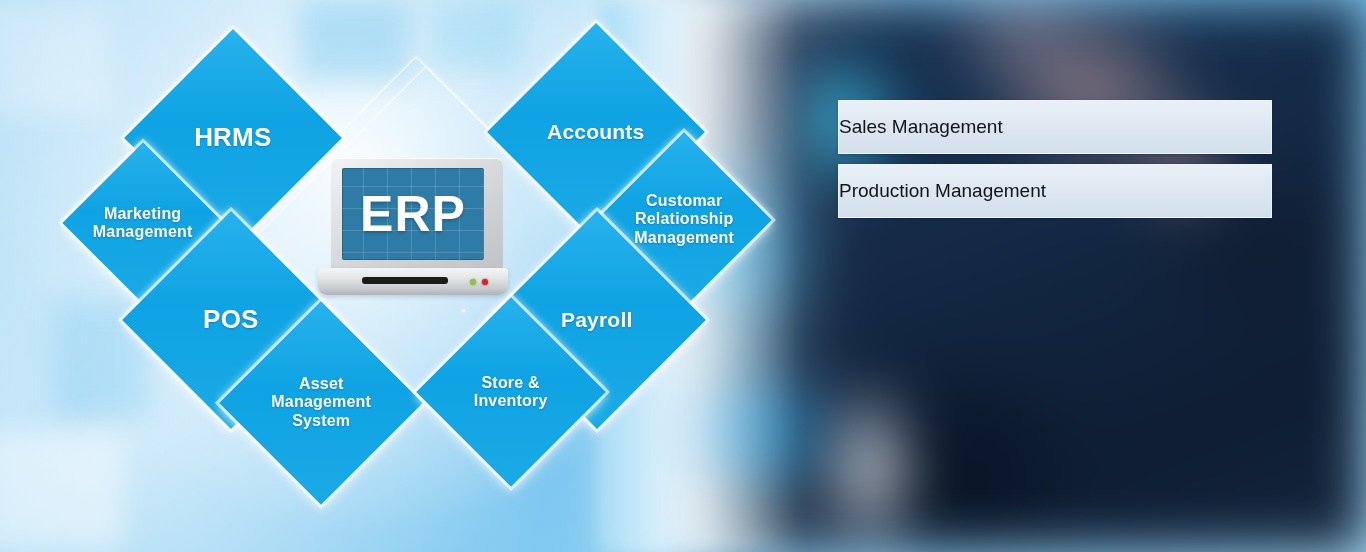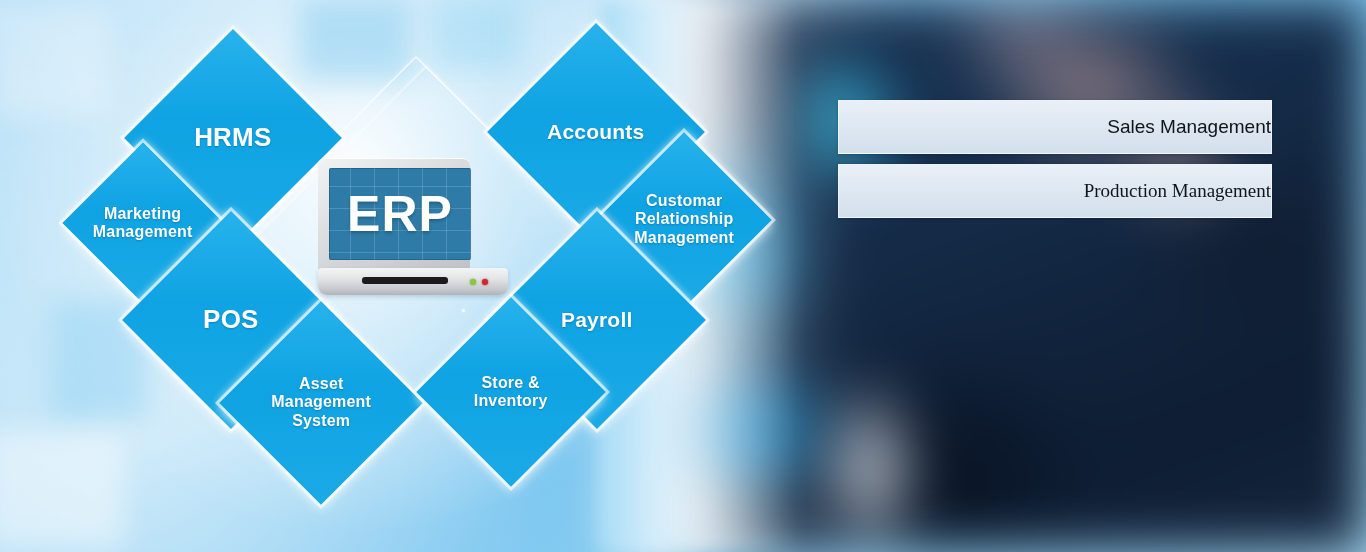--- a/index.html
+++ b/index.html
@@ -121,25 +121,26 @@
   .t-sm .dlabel { font-size: 16px; }
 
   
   .laptop {
     position: absolute;
     left: 318px; top: 158px;
     width: 190px; height: 140px;
   }
   .laptop-lid {
     position: absolute;
-    left: 0; top: 0;
+    left: 13px; top: 0;
     width: 152px; height: 113px;
     background: linear-gradient(150deg, #f2f3f4 0%, #d9dbdd 45%, #bfc2c6 100%);
     border-radius: 7px 7px 3px 3px;
     box-shadow: inset 0 1px 0 rgba(255,255,255,0.9);
+    padding-left: 20px;
   }
   .laptop-screen {
     position: absolute;
     left: 11px; top: 10px;
     width: 142px; height: 92px;
     background: #2d7ba6;
     border-radius: 2px;
     overflow: hidden;
     box-shadow: inset 0 0 0 1px rgba(0,0,0,0.18);
   }
@@ -204,26 +205,26 @@
     left: 838px; top: 100px;
     width: 434px;
   }
   .module-item {
     height: 52px;
     margin-bottom: 10px;
     background: linear-gradient(180deg, #e9f0f7 0%, #dde7f1 52%, #d2dfec 100%);
     border: 1px solid rgba(255,255,255,0.55);
     display: flex;
     align-items: center;
-    justify-content: flex-end;
+    justify-content: flex-start;
     color: #111418;
     font-size: 19px;
     box-shadow: 0 1px 3px rgba(0,20,50,0.28);
   }
-  .module-item:last-child { margin-bottom: 12px; font-family: Liberation Serif, serif; }
+  .module-item:last-child { margin-bottom: 12px; }
 </style>
 </head>
 <body>
 
 <div id="stage">
 
   <div class="bg-base"></div>
   <div class="bg-soft-square sq-a"></div>
   <div class="bg-soft-square sq-b"></div>
   <div class="bg-soft-square sq-c"></div>

